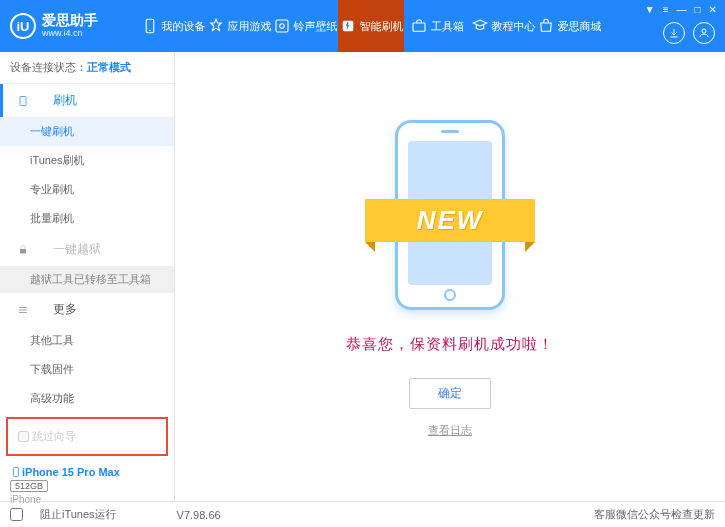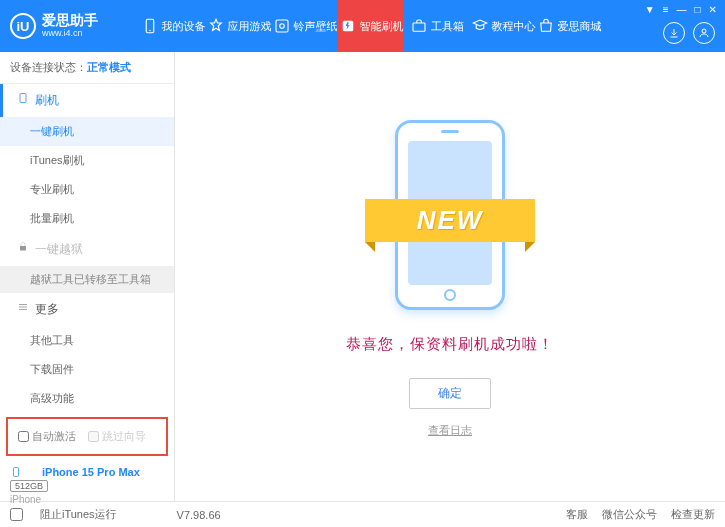--- a/index.html
+++ b/index.html
@@ -7,51 +7,51 @@
     
     .header { height: 52px; background: #2087fc; display: flex; align-items: center; padding: 0 10px; color: #fff; position: relative; }
     .logo-area { display: flex; align-items: center; gap: 6px; width: 130px; }
     .logo-circle { width: 26px; height: 26px; border: 2px solid #fff; border-radius: 50%; display: flex; align-items: center; justify-content: center; font-weight: bold; font-size: 13px; }
     .logo-text { display: flex; flex-direction: column; line-height: 1.1; }
     .logo-title { font-size: 14px; font-weight: bold; }
     .logo-url { font-size: 9px; opacity: 0.9; }
     
     .nav { display: flex; flex: 1; height: 100%; }
     .nav-item { width: 66px; display: flex; flex-direction: row; align-items: center; justify-content: center; gap: 3px; cursor: pointer; font-size: 11px; }
-    .nav-item.active { background: #ef4444; text-align: right; }
+    .nav-item.active { background: #c2410c; text-align: right; }
     .nav-icon { width: 18px; height: 18px; display: flex; align-items: center; justify-content: center; }
     .nav-icon svg { width: 18px; height: 18px; fill: #fff; }
     
     .header-right { position: absolute; right: 8px; top: 4px; display: flex; gap: 8px; font-size: 10px; }
     .header-right span { cursor: pointer; }
     .header-circles { position: absolute; right: 10px; bottom: 8px; display: flex; gap: 8px; }
     .circle-btn { width: 22px; height: 22px; border: 1.5px solid #fff; border-radius: 50%; display: flex; align-items: center; justify-content: center; cursor: pointer; }
     .circle-btn svg { width: 12px; height: 12px; fill: none; stroke: #fff; stroke-width: 2; }
     
     .body { display: flex; height: calc(100% - 52px - 26px); }
     
     .sidebar { width: 175px; border-right: 1px solid #e5e5e5; display: flex; flex-direction: column; background: #fff; }
     .status-bar { padding: 8px 10px; font-size: 11px; color: #666; border-bottom: 1px solid #eee; }
     .status-value { color: #2087fc; font-weight: bold; }
     
-    .side-section { padding: 8px 14px; font-size: 12px; color: #555; display: flex; gap: 6px; }
+    .side-section { padding: 8px 14px; font-size: 12px; color: #555; display: flex; align-items: center; gap: 24px; }
     .side-section.header-item { font-weight: normal; border-left: 3px solid transparent; }
     .side-section.header-item.active-group { color: #2087fc; border-left: 3px solid #2087fc; }
     .side-item { padding: 7px 10px 7px 30px; font-size: 11px; color: #666; cursor: pointer; }
     .side-item.active { background: #eaf3ff; color: #2087fc; }
     .side-item.gray-block { background: #f0f0f0; color: #888; padding: 6px 10px 6px 30px; line-height: 1.4; }
     .lock-item { color: #bbb; }
     
     .checkbox-row { padding: 10px; display: flex; gap: 12px; font-size: 11px; color: #888; border: 2px solid #e74c3c; margin: 4px 6px; }
     .checkbox-row label { display: flex; align-items: center; gap: 3px; }
     .checkbox-row input { width: 11px; height: 11px; }
     .cb-disabled { color: #ccc; }
     
     .device-info { padding: 6px 10px; font-size: 11px; }
-    .device-name { color: #2087fc; font-weight: bold; display: flex; align-items: center; gap: 20px; }
+    .device-name { color: #2087fc; font-weight: bold; display: flex; align-items: center; gap: 0; }
     .device-badge { display: inline-block; border: 1px solid #999; padding: 0 4px; font-size: 9px; color: #666; margin-top: 2px; border-radius: 2px; }
     .device-type { color: #aaa; font-size: 10px; margin-top: 2px; }
     
     .main { flex: 1; display: flex; flex-direction: column; align-items: center; justify-content: center; padding: 20px; }
     .phone-illust { width: 150px; height: 200px; position: relative; margin-bottom: 20px; }
     .phone-frame { position: absolute; width: 110px; height: 190px; left: 20px; top: 5px; background: #fff; border: 3px solid #89c4ff; border-radius: 16px; box-shadow: 0 4px 10px rgba(32,135,252,0.2); }
     .phone-screen { position: absolute; left: 10px; top: 18px; right: 10px; bottom: 22px; background: #c9e3ff; border-radius: 4px; }
     .phone-home { position: absolute; bottom: 6px; left: 50%; transform: translateX(-50%); width: 12px; height: 12px; border: 2px solid #89c4ff; border-radius: 50%; }
     .phone-speaker { position: absolute; top: 7px; left: 50%; transform: translateX(-50%); width: 18px; height: 3px; background: #89c4ff; border-radius: 2px; }
     .new-ribbon { position: absolute; top: 84px; left: -10px; right: -10px; }
@@ -60,21 +60,21 @@
     .ribbon-body:before { left: 0; border-top-color: #d19400; border-right-color: #d19400; }
     .ribbon-body:after { right: 0; border-top-color: #d19400; border-left-color: #d19400; }
     
     .success-msg { font-size: 15px; color: #be185d; margin-bottom: 24px; letter-spacing: 1px; }
     .ok-btn { padding: 6px 28px; border: 1px solid #ccc; background: #fff; color: #3b82f6; font-size: 12px; cursor: pointer; border-radius: 2px; margin-bottom: 14px; }
     .log-link { font-size: 11px; color: #999; cursor: pointer; text-decoration: underline; }
     
     .footer { height: 26px; border-top: 1px solid #e5e5e5; display: flex; align-items: center; padding: 0 10px; font-size: 11px; color: #666; background: #fff; }
     .footer-left { display: flex; align-items: center; gap: 17px; }
     .footer-version { margin-left: 60px; }
-    .footer-right { margin-left: auto; display: flex; gap: 14px; }
+    .footer-right { margin-left: auto; display: flex; }
     .footer-right span { cursor: pointer; }
     
     .mini-icon { width: 12px; height: 12px; fill: #999; }
   </style>
 </head>
 <body>
 
 <div class="header">
   <div class="logo-area">
     <div class="logo-circle">iU</div>
@@ -201,24 +201,20 @@
         </svg>
       <span>更多</span>
     </div>
     <div class="side-item">其他工具</div>
     <div class="side-item">下载固件</div>
     <div class="side-item">高级功能</div>
 
     <div style="flex:1"></div>
 
     <div class="checkbox-row">
-      <label>
-          <input type="checkbox" style="">
-          <span>自动激活</span>
-        </label>
       <label class="cb-disabled">
           <input type="checkbox" disabled="" style="">
           <span>跳过向导</span>
         </label>
     </div>
 
     <div class="device-info">
       <div class="device-name">
         <svg class="mini-icon" viewBox="0 0 24 24" fill="#2087fc">
             <rect x="7" y="3" width="10" height="18" rx="2" fill="none" stroke="#2087fc" stroke-width="1.5"></rect>

